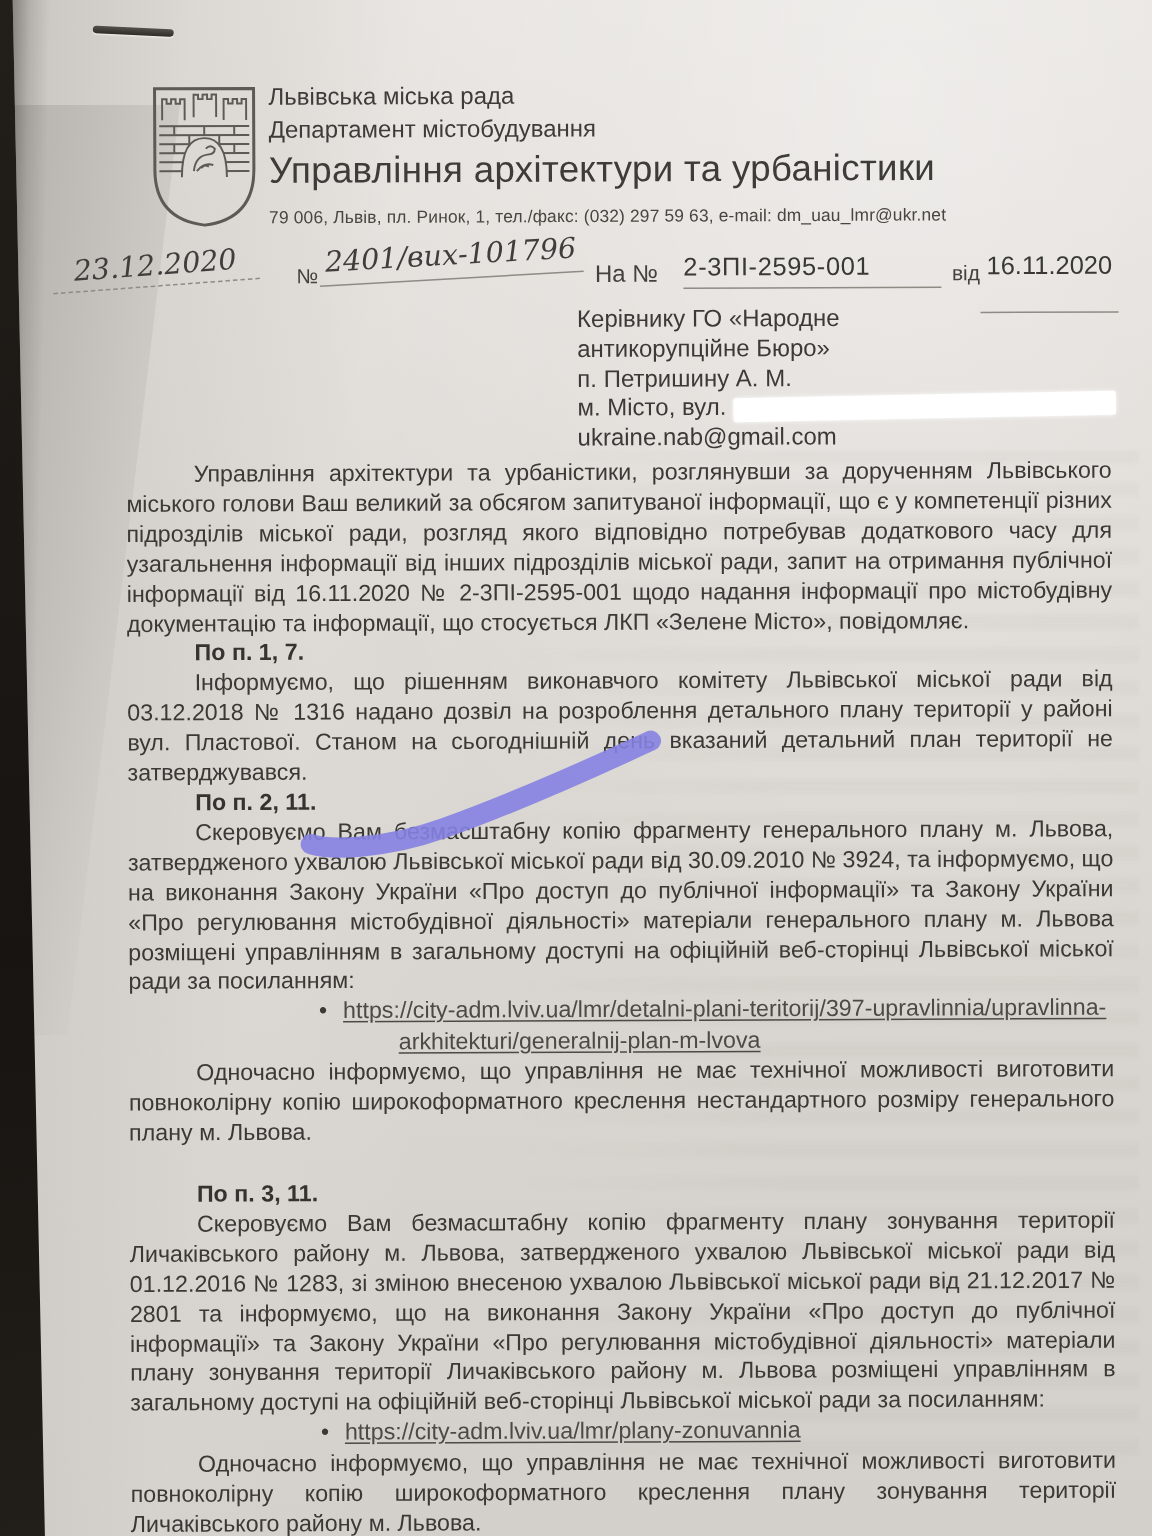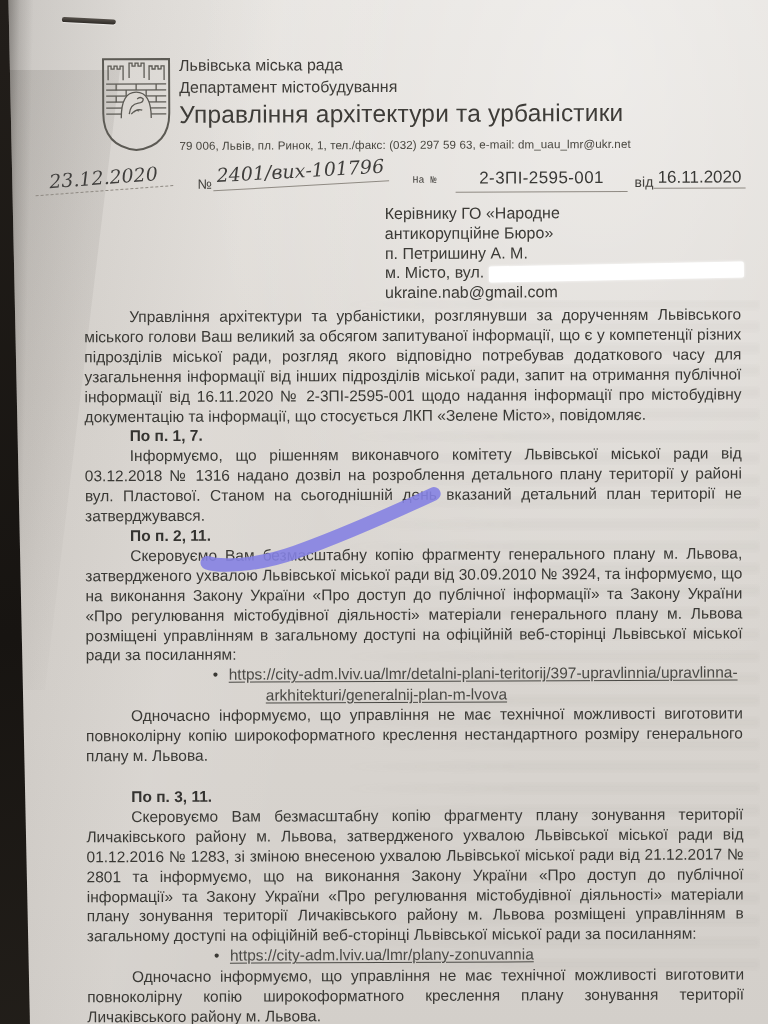--- a/index.html
+++ b/index.html
@@ -49,26 +49,26 @@
   .lh-office{font-size:24.5px;margin:2px 0 10px 0;font-weight:500;letter-spacing:.2px;}
   .lh-contact{font-size:11.6px;color:#48463f;letter-spacing:.1px;}
   
   .refrow{position:absolute;left:0;top:163px;width:768px;height:42px;color:#44423e;}
   .hand{font-family:"DejaVu Serif",serif;font-style:italic;color:#3f3e3c;}
   .ref-date{position:absolute;left:36px;top:2px;width:138px;text-align:center;
     font-size:19px;transform:rotate(-4deg);border-bottom:1.5px dashed #8f8a83;padding-bottom:2px;}
   .ref-no-label{position:absolute;left:199px;top:13px;font-size:13.5px;}
   .ref-no{position:absolute;left:214px;top:-4px;width:176px;text-align:center;font-size:19px;
     transform:rotate(-3deg);border-bottom:1.5px solid #8f8a83;padding-bottom:4px;}
-  .ref-nano-label{position:absolute;left:414px;top:12px;font-size:10px;font-family:Liberation Mono, monospace;}
-  .ref-nano{position:absolute;left:457px;top:6px;width:172px;text-align:center;font-size:17px;
+  .ref-nano-label{position:absolute;left:398px;top:12px;font-size:16px;}
+  .ref-nano{position:absolute;left:457px;top:6px;width:172px;font-size:17px;
     letter-spacing:.4px;color:#383835;font-weight:500;border-bottom:1.5px solid #8f8a83;padding-bottom:3px;}
   .ref-vid-label{position:absolute;left:636px;top:12px;font-size:14px;text-align:right;}
   .ref-vid{position:absolute;left:655px;top:6px;width:92px;text-align:center;font-size:17px;
-    color:#383835;font-weight:500;border-bottom:1.5px solid #8f8a83;padding-bottom:0;}
+    color:#383835;font-weight:500;border-bottom:1.5px solid #8f8a83;padding-bottom:20px;}
   
   .recipient{position:absolute;left:386px;top:204px;width:360px;font-size:16px;line-height:19.8px;color:#3b3a36;}
   .redaction{display:inline-block;width:255px;height:16px;background:#fff;vertical-align:middle;
     transform:rotate(-.9deg) translateY(-1px);border-radius:2px;box-shadow:0 0 3px rgba(255,255,255,.95);}
   
   .bodytext{position:absolute;left:0;top:306px;width:768px;padding:0 26px 0 85px;box-sizing:border-box;
     color:#3a3935;font-size:15.5px;line-height:19.9px;}
   .bodytext p{margin:0;text-align:justify;text-indent:45px;}
   .bodytext .bhead{font-weight:bold;text-indent:45px;margin:0;color:#343330;}
   .bhead-gap{margin-top:21px !important;}

